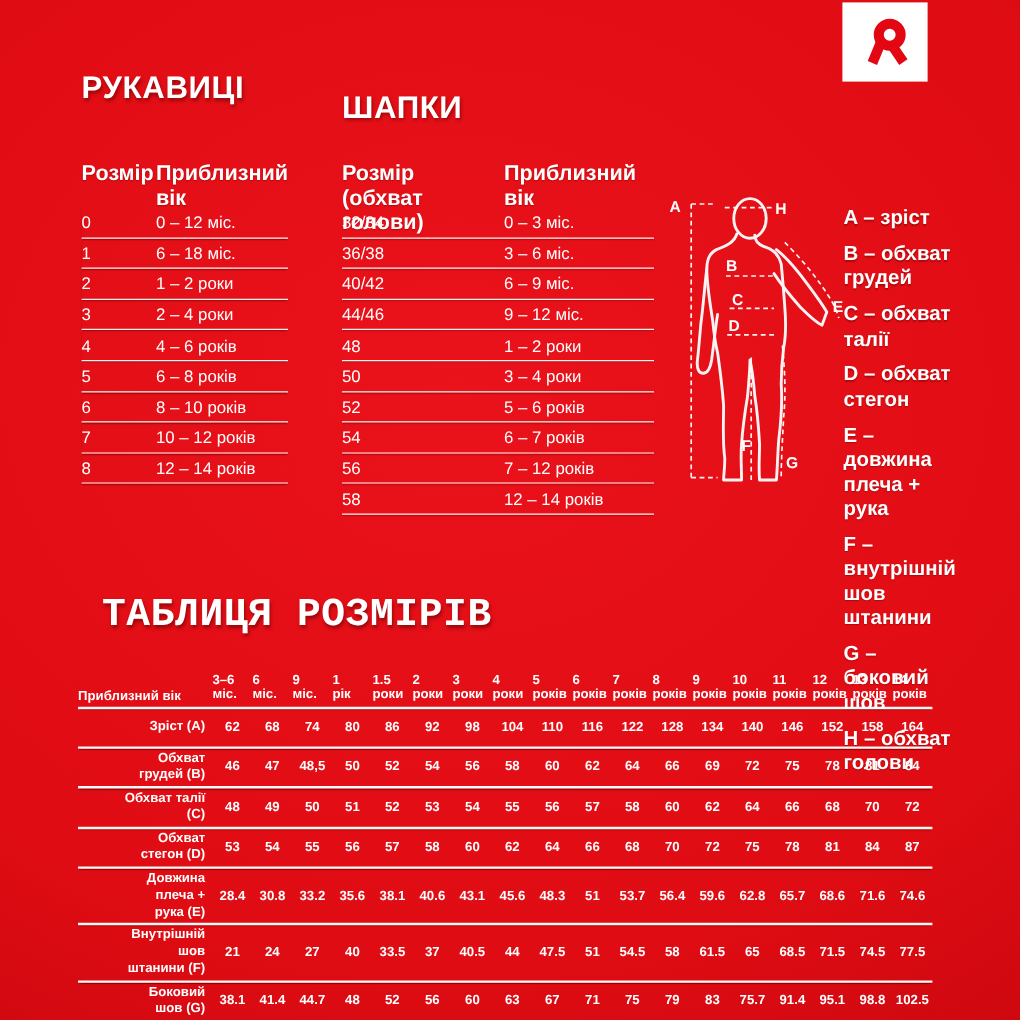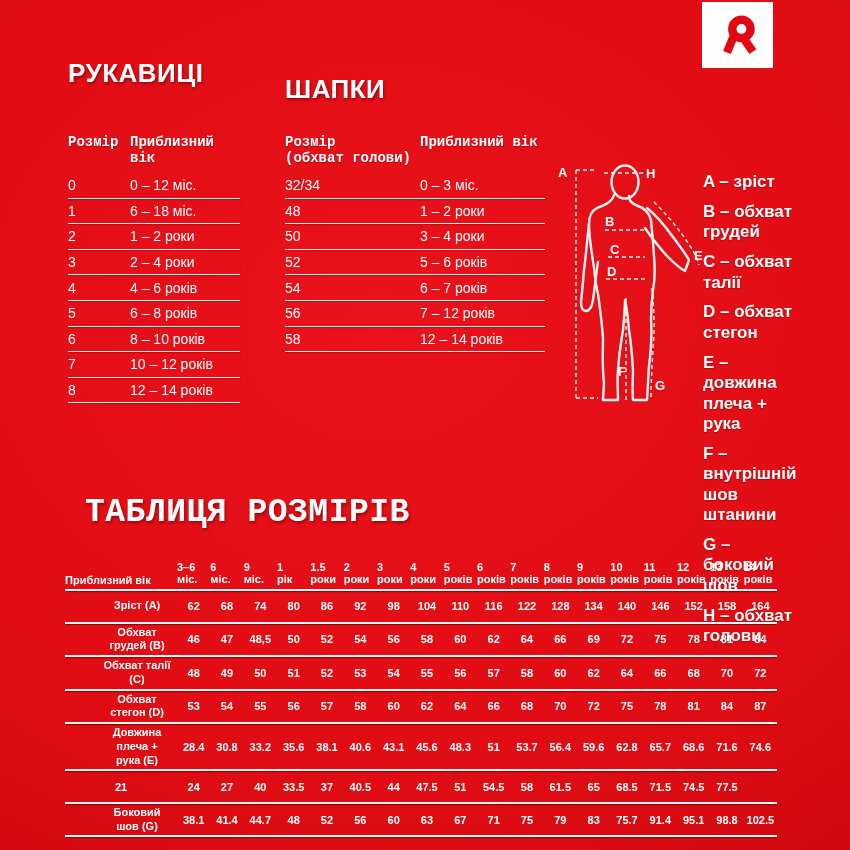--- a/index.html
+++ b/index.html
@@ -9,21 +9,21 @@
     background:radial-gradient(120% 100% at 45% 38%, #ea121b 0%, #e00c13 55%, #bd040d 100%);
     position:relative;
   }
   .abs{position:absolute;}
   
   .logo-box{left:702px;top:2px;width:71px;height:66px;background:#fff;display:flex;align-items:center;justify-content:center;}
   
   .big-title{font-size:26px;font-weight:bold;letter-spacing:.5px;text-shadow:1px 2px 3px rgba(90,0,0,.55);white-space:nowrap;}
   
   .mini-table{font-size:13px;}
-  .mini-head{position:absolute;top:0;left:0;right:0;display:grid;font-weight:bold;font-size:14px;line-height:1.15;text-shadow:0 1px 1px rgba(90,0,0,.4);font-family:Liberation Mono, monospace;}
+  .mini-head{position:absolute;top:0;left:0;right:0;display:grid;font-weight:bold;font-size:18px;line-height:1.15;text-shadow:0 1px 1px rgba(90,0,0,.4);}
   .mittens .mini-head{grid-template-columns:62px 1fr;}
   .hats .mini-head{grid-template-columns:135px 1fr;}
   .pre{white-space:pre-line;}
   .mini-rows{position:absolute;top:39px;left:0;right:0;}
   .mini-row{display:grid;align-items:center;height:24.6px;font-size:14px;
     border-bottom:1px solid rgba(255,255,255,.95);
     box-shadow:0 1.5px 1px -0.5px rgba(100,0,0,.55);}
   .mittens .mini-row{grid-template-columns:62px 1fr;}
   .hats .mini-row{grid-template-columns:135px 1fr;}
   
@@ -33,21 +33,21 @@
   .size-table{width:712px;font-size:11px;font-weight:bold;}
   .grid-row{display:grid;grid-template-columns:112px repeat(18,1fr);align-items:center;}
   .size-head{align-items:end;padding-bottom:3px;min-height:30px;
     border-bottom:2px solid rgba(255,255,255,.97);
     box-shadow:0 2px 1px -1px rgba(100,0,0,.6);}
   .hcell{line-height:1.15;white-space:pre-line;}
   .hlabel{text-align:left;}
   .size-row{min-height:26.5px;padding:2px 0;
     border-bottom:2px solid rgba(255,255,255,.97);
     box-shadow:0 2px 1px -1px rgba(100,0,0,.6);}
-  .rlabel{text-align:center;line-height:1.25;padding-right:6px;margin-left:38px;}
+  .rlabel{text-align:right;line-height:1.25;padding-right:6px;margin-left:38px;}
   .vcell{text-align:center;}
   svg text{font-family:"Liberation Sans","DejaVu Sans",sans-serif;font-weight:bold;fill:#fff;}
 </style>
 </head>
 <body>
 
 <div class="abs logo-box">
   <svg width="54" height="54" viewBox="0 0 71 66">
     <circle cx="40" cy="25" r="12" fill="none" stroke="#e30613" stroke-width="11"></circle>
     <line x1="30.5" y1="33" x2="21" y2="56" stroke="#e30613" stroke-width="11"></line>
@@ -105,20 +105,32 @@
 <div class="abs mini-table hats" style="left:285px;top:134px;width:260px;height:300px;">
   <div class="mini-head">
     <span class="pre">Розмір
 (обхват голови)</span>
     <span class="pre">Приблизний вік</span>
   </div>
   <div class="mini-rows">
       <div class="mini-row">
         <span>32/34</span>
         <span>0 – 3 міс.</span>
+      </div>
+      <div class="mini-row">
+        <span>36/38</span>
+        <span>3 – 6 міс.</span>
+      </div>
+      <div class="mini-row">
+        <span>40/42</span>
+        <span>6 – 9 міс.</span>
+      </div>
+      <div class="mini-row">
+        <span>44/46</span>
+        <span>9 – 12 міс.</span>
       </div>
       <div class="mini-row">
         <span>48</span>
         <span>1 – 2 роки</span>
       </div>
       <div class="mini-row">
         <span>50</span>
         <span>3 – 4 роки</span>
       </div>
       <div class="mini-row">
@@ -357,20 +369,21 @@
         <div class="vcell">53.7</div>
         <div class="vcell">56.4</div>
         <div class="vcell">59.6</div>
         <div class="vcell">62.8</div>
         <div class="vcell">65.7</div>
         <div class="vcell">68.6</div>
         <div class="vcell">71.6</div>
         <div class="vcell">74.6</div>
       </div>
       <div class="grid-row size-row">
+        <div class="rlabel">Внутрішній шов штанини (F)</div>
         <div class="vcell">21</div>
         <div class="vcell">24</div>
         <div class="vcell">27</div>
         <div class="vcell">40</div>
         <div class="vcell">33.5</div>
         <div class="vcell">37</div>
         <div class="vcell">40.5</div>
         <div class="vcell">44</div>
         <div class="vcell">47.5</div>
         <div class="vcell">51</div>

